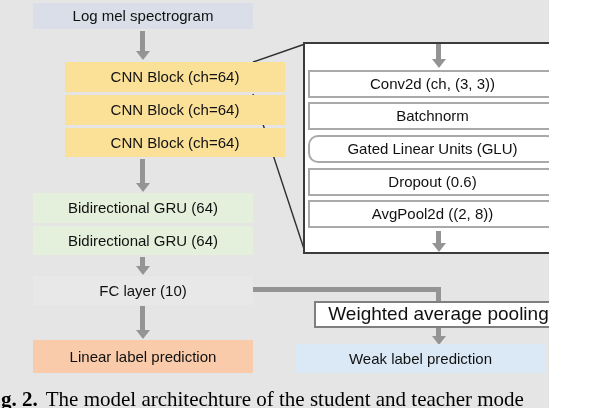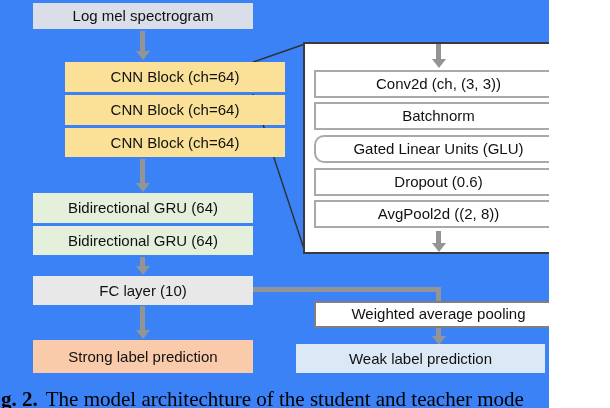--- a/index.html
+++ b/index.html
@@ -1,21 +1,21 @@
 <!DOCTYPE html>
 <html><head>
 <meta charset="utf-8">
 <style>
   * { margin: 0; padding: 0; box-sizing: border-box; }
   html, body { background: #ffffff; }
   #page {
     position: relative;
     width: 549px;
     height: 408px;
-    background: #3b82f6;
+    background: #e5e5e5;
     overflow: hidden;
     font-family: "Liberation Sans", sans-serif;
     color: #111111;
   }
   .box {
     position: absolute;
     left: 33px;
     width: 220px;
     text-align: center;
     font-size: 15px;
@@ -50,38 +50,38 @@
 
   #detail-panel {
     position: absolute;
     left: 303px; top: 42px;
     width: 272px; height: 212px;
     background: #ffffff;
     border: 2px solid #3b3b3b;
   }
   .panel-layer {
     position: absolute;
-    left: 9px;
+    left: 3px;
     width: 249px;
     height: 28px;
     background: #ffffff;
     border: 2px solid #a9a9a9;
     text-align: center;
     font-size: 15px;
     line-height: 23px;
     color: #111111;
   }
   #weighted-pooling-box {
     position: absolute;
     left: 314px; top: 301px;
     width: 249px; height: 27px;
     background: #ffffff;
     border: 2px solid #7f7f7f;
     text-align: center;
-    font-size: 15px;
+    font-size: 19px;
     line-height: 22px;
   }
   #weak-label-box {
     position: absolute;
     left: 296px; top: 344px;
     width: 249px; height: 29px;
     text-align: center;
     font-size: 15px;
     line-height: 29px;
   }
@@ -121,21 +121,21 @@
   <div class="box bg-gru" style="top:226px; height:29px; line-height:29px;">Bidirectional GRU (64)</div>
 
   <div class="stem" style="left:140px; top:257px; height:9px;"></div>
   <div class="head" style="left:136px; top:266px;"></div>
 
   <div class="box bg-fc" style="top:276px; height:29px; line-height:29px;">FC layer (10)</div>
 
   <div class="stem" style="left:140px; top:306px; height:24px;"></div>
   <div class="head" style="left:136px; top:330px;"></div>
 
-  <div class="box bg-strong" style="top:340px; height:33px; line-height:33px;">Strong label prediction</div>
+  <div class="box bg-strong" style="top:340px; height:33px; line-height:33px;">Linear label prediction</div>
 
   <div class="hbar" style="left:253px; top:287px; width:188px;"></div>
   <div class="stem" style="left:436px; top:287px; height:14px;"></div>
 
   <div id="detail-panel">
     <div class="stem" style="left:131px; top:0px; height:15px;"></div>
     <div class="head" style="left:127px; top:15px;"></div>
 
     <div class="panel-layer" style="top:26px;">Conv2d (ch, (3, 3))</div>
     <div class="panel-layer" style="top:58px;">Batchnorm</div>

